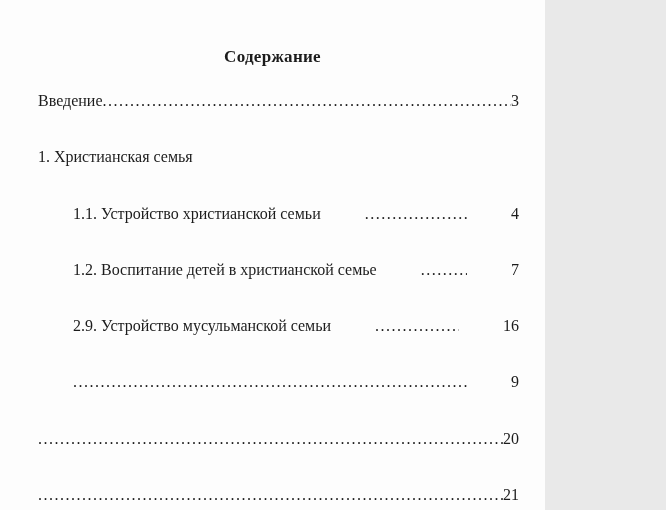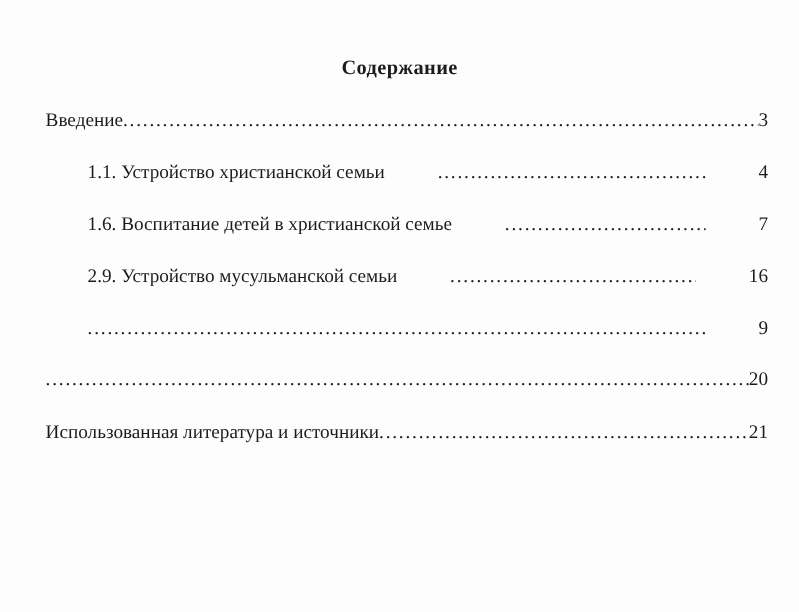--- a/index.html
+++ b/index.html
@@ -2,21 +2,21 @@
 <html><head>
 <meta charset="utf-8">
 <style>
   html, body {
     margin: 0;
     padding: 0;
     background: #e9e9e9;
   }
   .page {
     position: relative;
-    width: 666px;
+    width: 545px;
     height: 510px;
     background: #fdfdfd;
     font-family: "Liberation Serif", "DejaVu Serif", serif;
     color: #1c1c1c;
     overflow: hidden;
     box-sizing: border-box;
   }
   .doc-title {
     padding-top: 47px;
     text-align: center;
@@ -28,20 +28,21 @@
   .toc {
     margin: 24px 26px 0 38px;
   }
   .toc-row {
     display: flex;
     align-items: baseline;
     height: 43.3px;
     font-size: 16px;
     line-height: 19px;
     white-space: nowrap;
+    margin-top: 13px;
   }
   .toc-row.sub {
     padding-left: 35px;
     gap: 44px;
   }
   .toc-label {
     flex: 0 0 auto;
   }
   .toc-leader {
     flex: 1 1 auto;
@@ -63,29 +64,32 @@
   <div class="doc-title">Содержание</div>
 
   <div class="toc">
 
     <div class="toc-row">
       <span class="toc-label">Введение</span>
       <span class="toc-leader">............................................................................................................................................................................................................................................................................................................</span>
       <span class="toc-page">3</span>
     </div>
 
+    <div class="toc-row">
+      <span class="toc-label">1. Христианская семья</span>
+    </div>
 
     <div class="toc-row sub">
       <span class="toc-label">1.1. Устройство христианской семьи</span>
       <span class="toc-leader">............................................................................................................................................................................................................................................................................................................</span>
       <span class="toc-page">4</span>
     </div>
 
     <div class="toc-row sub">
-      <span class="toc-label">1.6. Воспитание детей в христианской семье</span>
+      <span class="toc-label">1.2. Воспитание детей в христианской семье</span>
       <span class="toc-leader">............................................................................................................................................................................................................................................................................................................</span>
       <span class="toc-page">7</span>
     </div>
 
 
     <div class="toc-row sub">
       <span class="toc-label">2.9. Устройство мусульманской семьи</span>
       <span class="toc-leader">............................................................................................................................................................................................................................................................................................................</span>
       <span class="toc-page">16</span>
     </div>
@@ -94,19 +98,18 @@
       <span class="toc-leader">............................................................................................................................................................................................................................................................................................................</span>
       <span class="toc-page">9</span>
     </div>
 
     <div class="toc-row">
       <span class="toc-leader">............................................................................................................................................................................................................................................................................................................</span>
       <span class="toc-page">20</span>
     </div>
 
     <div class="toc-row">
-      <span class="toc-label">Использованная литература и источники</span>
       <span class="toc-leader">............................................................................................................................................................................................................................................................................................................</span>
       <span class="toc-page">21</span>
     </div>
 
   </div>
 </div>
 
 </body></html>

